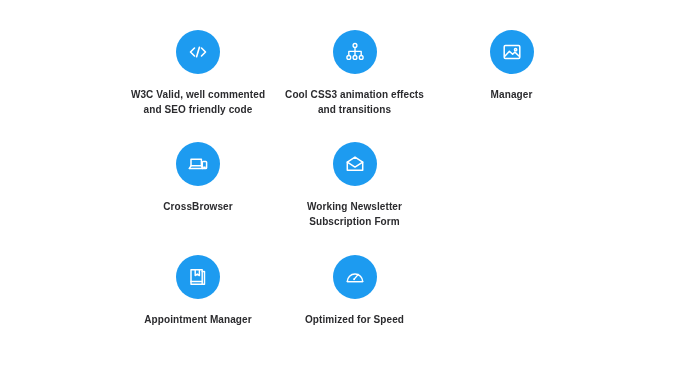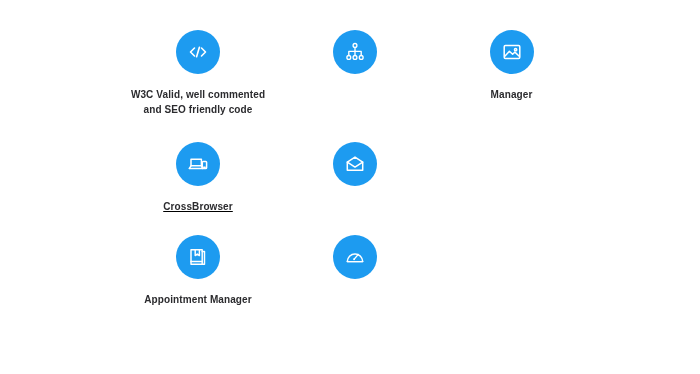--- a/index.html
+++ b/index.html
@@ -22,22 +22,22 @@
     display: grid;
     grid-template-columns: 113px 156px 157px 157px 117px;
     grid-template-rows: 30px 112px 93px 92px 47px;
   }
   .cell {
     display: flex;
     flex-direction: column;
     align-items: center;
   }
   .cell-r1 { grid-row: 2; }
-  .cell-r2 { grid-row: 3; text-decoration: underline; }
-  .cell-r3 { grid-row: 4; }
+  .cell-r2 { grid-row: 3; }
+  .cell-r3 { grid-row: 4; justify-content: flex-end; }
   .cell-c1 { grid-column: 2; }
   .cell-c2 { grid-column: 3; }
   .cell-c3 { grid-column: 4; }
 
   .icon-circle {
     width: 44px;
     height: 44px;
     border-radius: 50%;
     background: #1d9bf0;
     display: flex;
@@ -82,20 +82,22 @@
       <svg width="24" height="24" viewBox="0 0 24 24" fill="none" stroke="#ffffff" stroke-width="1.35" stroke-linecap="round" stroke-linejoin="round">
         <circle cx="12" cy="5.4" r="1.9"></circle>
         <circle cx="5.8" cy="17.4" r="1.9"></circle>
         <circle cx="12" cy="17.4" r="1.9"></circle>
         <circle cx="18.2" cy="17.4" r="1.9"></circle>
         <line x1="12" y1="7.3" x2="12" y2="11.4"></line>
         <polyline points="5.8,15.5 5.8,11.4 18.2,11.4 18.2,15.5"></polyline>
         <line x1="12" y1="11.4" x2="12" y2="15.5"></line>
       </svg>
     </span>
+    <div class="feature-label">Cool CSS3 animation effects
+and transitions</div>
   </div>
 
   <div class="cell cell-r1 cell-c3">
     <span class="icon-circle">
       <svg width="24" height="24" viewBox="0 0 24 24" fill="none" stroke="#ffffff" stroke-width="1.5" stroke-linecap="round" stroke-linejoin="round">
         <rect x="4.2" y="5.6" width="15.6" height="12.8" rx="1.2"></rect>
         <circle cx="15.6" cy="9.7" r="1.15"></circle>
         <polyline points="4.8,16.2 9.4,11.2 12.6,14.2 14.9,12.1 19.2,16.2"></polyline>
       </svg>
     </span>
@@ -116,20 +118,22 @@
     <div class="feature-label">CrossBrowser</div>
   </div>
 
   <div class="cell cell-r2 cell-c2">
     <span class="icon-circle">
       <svg width="24" height="24" viewBox="0 0 24 24" fill="none" stroke="#ffffff" stroke-width="1.5" stroke-linecap="round" stroke-linejoin="round">
         <path d="M4.3 10.1L12 5.1l7.7 5v8.1H4.3z"></path>
         <polyline points="4.3,10.1 12,15.1 19.7,10.1"></polyline>
       </svg>
     </span>
+    <div class="feature-label">Working Newsletter
+Subscription Form</div>
   </div>
 
 
   <div class="cell cell-r3 cell-c1">
     <span class="icon-circle">
       <svg width="24" height="24" viewBox="0 0 24 24" fill="none" stroke="#ffffff" stroke-width="1.45" stroke-linecap="round" stroke-linejoin="round">
         <path d="M5 4.8h11.2v14.4H5z"></path>
         <path d="M16.2 6.4h2.3v12.8h-2.3"></path>
         <polyline points="9.2,4.8 9.2,10.6 11.3,9.1 13.4,10.6 13.4,4.8"></polyline>
         <line x1="5" y1="16.4" x2="16.2" y2="16.4"></line>
@@ -140,15 +144,16 @@
 
   <div class="cell cell-r3 cell-c2">
     <span class="icon-circle">
       <svg width="24" height="24" viewBox="0 0 24 24" fill="none" stroke="#ffffff" stroke-width="1.45" stroke-linecap="round" stroke-linejoin="round">
         <path d="M4.3 16.6a7.7 7.7 0 1 1 15.4 0z"></path>
         <line x1="4.3" y1="16.6" x2="19.7" y2="16.6"></line>
         <line x1="11.4" y1="13.9" x2="15.1" y2="9.6"></line>
         <circle cx="11.1" cy="14.3" r="0.95" fill="#ffffff" stroke="none"></circle>
       </svg>
     </span>
+    <div class="feature-label">Optimized for Speed</div>
   </div>
 
 </div>
 
 </body></html>

